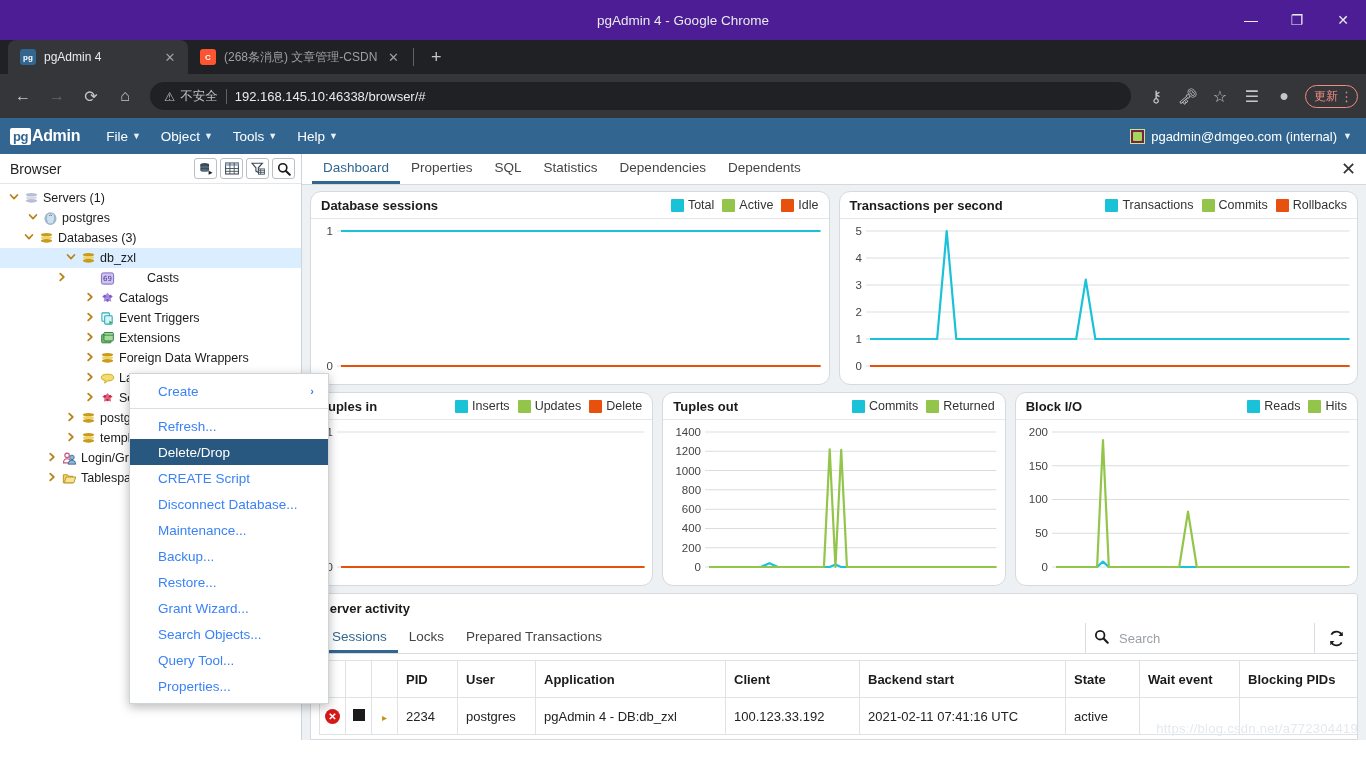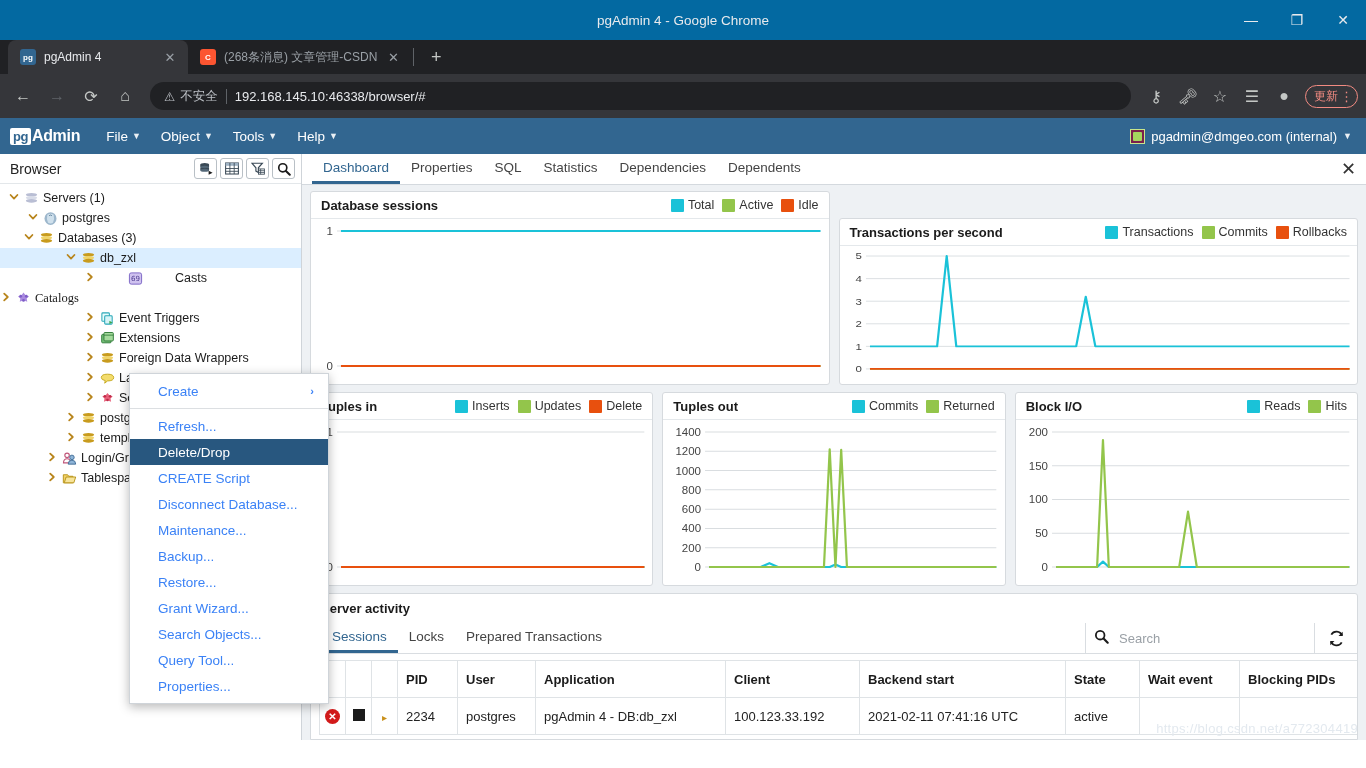--- a/index.html
+++ b/index.html
@@ -4,21 +4,21 @@
 <style>
   * { box-sizing: border-box; margin: 0; padding: 0; }
   html, body {
     width: 1366px; height: 768px; overflow: hidden;
     font-family: "Liberation Sans", sans-serif;
     background: #ffffff;
   }
 
   
   .win-titlebar {
-    height: 40px; background: #0369a1; position: relative;
+    height: 40px; background: #4c1d95; position: relative;
     display: flex; align-items: center; justify-content: center;
   }
   .win-title { color: #e8eaed; font-size: 13.5px; }
   .win-controls { position: absolute; right: 0; top: 0; height: 40px; display: flex; }
   .win-btn { width: 46px; height: 40px; display: flex; align-items: center; justify-content: center; color: #e8eaed; font-size: 14px; }
 
   .tabstrip { height: 34px; background: #202124; display: flex; align-items: flex-end; padding-left: 8px; }
   .tab {
     height: 34px; display: flex; align-items: center; gap: 8px;
     padding: 0 10px 0 12px; border-radius: 8px 8px 0 0;
@@ -86,21 +86,21 @@
   .obj-tabs { height: 31px; background: #fff; display: flex; align-items: stretch;
     border-bottom: 1px solid #d4d9de; padding-left: 10px; position: relative; }
   .obj-tab { padding: 0 11px; display: flex; align-items: center; font-size: 13.5px; color: #444;
     border-bottom: 3px solid transparent; }
   .obj-tab.active { color: #326690; border-bottom-color: #326690; }
   .tabs-close { position: absolute; right: 10px; top: 0; bottom: 0; display: flex; align-items: center;
     font-size: 18px; color: #333; }
 
   .dash { flex: 1; padding: 6px 8px 0 8px; display: flex; flex-direction: column; gap: 7px; overflow: hidden; }
   .chart-row { display: flex; gap: 9px; }
-  .card { background: #fff; border: 1px solid #d6dade; border-radius: 3px; display: flex; flex-direction: column; }
+  .card { background: #fff; border: 1px solid #d6dade; border-radius: 11px; display: flex; flex-direction: column; }
   .card-head { height: 27px; display: flex; align-items: center; padding: 0 10px; border-bottom: 1px solid #e4e8eb; }
   .card-title { font-size: 13px; font-weight: bold; color: #1b1b1b; }
   .legend { margin-left: auto; display: flex; align-items: center; gap: 8px; }
   .legend-item { display: flex; align-items: center; gap: 4px; font-size: 12.5px; color: #333; }
   .legend-swatch { width: 13px; height: 13px; border-radius: 1px; }
   .chart-area { flex: 1; position: relative; overflow: hidden; }
   .chart-svg { position: absolute; inset: 0; width: 100%; height: 100%; }
   .ytick { font-size: 11.5px; fill: #444; text-anchor: end; font-family: "Liberation Sans", sans-serif; }
 
   .activity-card { flex: 1; background: #fff; border: 1px solid #d6dade; border-radius: 3px 3px 0 0;
@@ -320,33 +320,33 @@
               </svg></span>
             <span class="tnode-icon">
               <svg width="15" height="15" viewBox="0 0 16 16">
       <ellipse cx="8" cy="4" rx="6" ry="2" fill="#c89b1e"></ellipse>
       <ellipse cx="8" cy="7.2" rx="6" ry="2" fill="#f0d469"></ellipse>
       <ellipse cx="8" cy="10.4" rx="6" ry="2" fill="#c89b1e"></ellipse>
               </svg>
             </span>
             <span>db_zxl</span>
           </div>
-          <div class="tree-row" style="padding-left: 84px; gap: 32px;">
+          <div class="tree-row" style="padding-left: 56px; gap: 32px;">
             <span class="twisty"><svg width="10" height="10" viewBox="0 0 10 10">
                 <path d="M3.2 1.6 L6.8 5 L3.2 8.4" fill="none" stroke="#b8851c" stroke-width="1.8" stroke-linecap="round" stroke-linejoin="round"></path>
               </svg></span>
             <span class="tnode-icon">
               <svg width="15" height="15" viewBox="0 0 16 16">
         <rect x="1.5" y="2" width="13" height="12" rx="2" fill="#cfc2ef" stroke="#7a63c4" stroke-width="1"></rect>
         <text x="8" y="11" font-size="7.5" text-anchor="middle" fill="#4d3b91" font-family="DejaVu Sans">69</text>
               </svg>
             </span>
             <span>Casts</span>
           </div>
-          <div class="tree-row" style=" font-family: Liberation Serif, serif;">
+          <div class="tree-row" style="padding-left: 84px;">
             <span class="twisty"><svg width="10" height="10" viewBox="0 0 10 10">
                 <path d="M3.2 1.6 L6.8 5 L3.2 8.4" fill="none" stroke="#b8851c" stroke-width="1.8" stroke-linecap="round" stroke-linejoin="round"></path>
               </svg></span>
             <span class="tnode-icon">
               <svg width="15" height="15" viewBox="0 0 16 16">
         <path d="M8 1.6 L10.6 5 L14 5.6 L11.4 8 L12 11.4 L8 9.8 L4 11.4 L4.6 8 L2 5.6 L5.4 5 Z" fill="#a98adf"></path>
         <circle cx="5" cy="5.6" r="1.5" fill="#7d5cc6"></circle>
                 <circle cx="11" cy="5.6" r="1.5" fill="#7d5cc6"></circle>
         <circle cx="8" cy="10" r="1.5" fill="#7d5cc6"></circle>
               </svg>
@@ -509,21 +509,21 @@
                   <line x1="26" x2="510" y1="147" y2="147" stroke="#d9dde0" stroke-width="1"></line>
                   <text class="ytick" x="22" y="151">0</text>
                   <line x1="26" x2="510" y1="12" y2="12" stroke="#d9dde0" stroke-width="1"></line>
                   <text class="ytick" x="22" y="16">1</text>
                   <path d="M30 12 L78 12 L126 12 L174 12 L222 12 L270 12 L318 12 L366 12 L414 12 L462 12 L510 12" fill="none" stroke="#1ac2d8" stroke-width="2.2" stroke-linejoin="round"></path>
                   <path d="M30 147 L78 147 L126 147 L174 147 L222 147 L270 147 L318 147 L366 147 L414 147 L462 147 L510 147" fill="none" stroke="#93c54b" stroke-width="2.2" stroke-linejoin="round"></path>
                   <path d="M30 147 L78 147 L126 147 L174 147 L222 147 L270 147 L318 147 L366 147 L414 147 L462 147 L510 147" fill="none" stroke="#e8500e" stroke-width="2.2" stroke-linejoin="round"></path>
                 </svg>
               </div>
           </div>
-          <div class="card" style="flex:1 1 0;margin-top:27px;">
+          <div class="card" style="flex:1 1 0;">
             <div class="card-head">
               <span class="card-title">Transactions per second</span>
               <span class="legend">
                   <span class="legend-item">
                     <span class="legend-swatch" style="background: rgb(26, 194, 216);"></span>
                     <span>Transactions</span>
                   </span>
                   <span class="legend-item">
                     <span class="legend-swatch" style="background: rgb(147, 197, 75);"></span>
                     <span>Commits</span>

